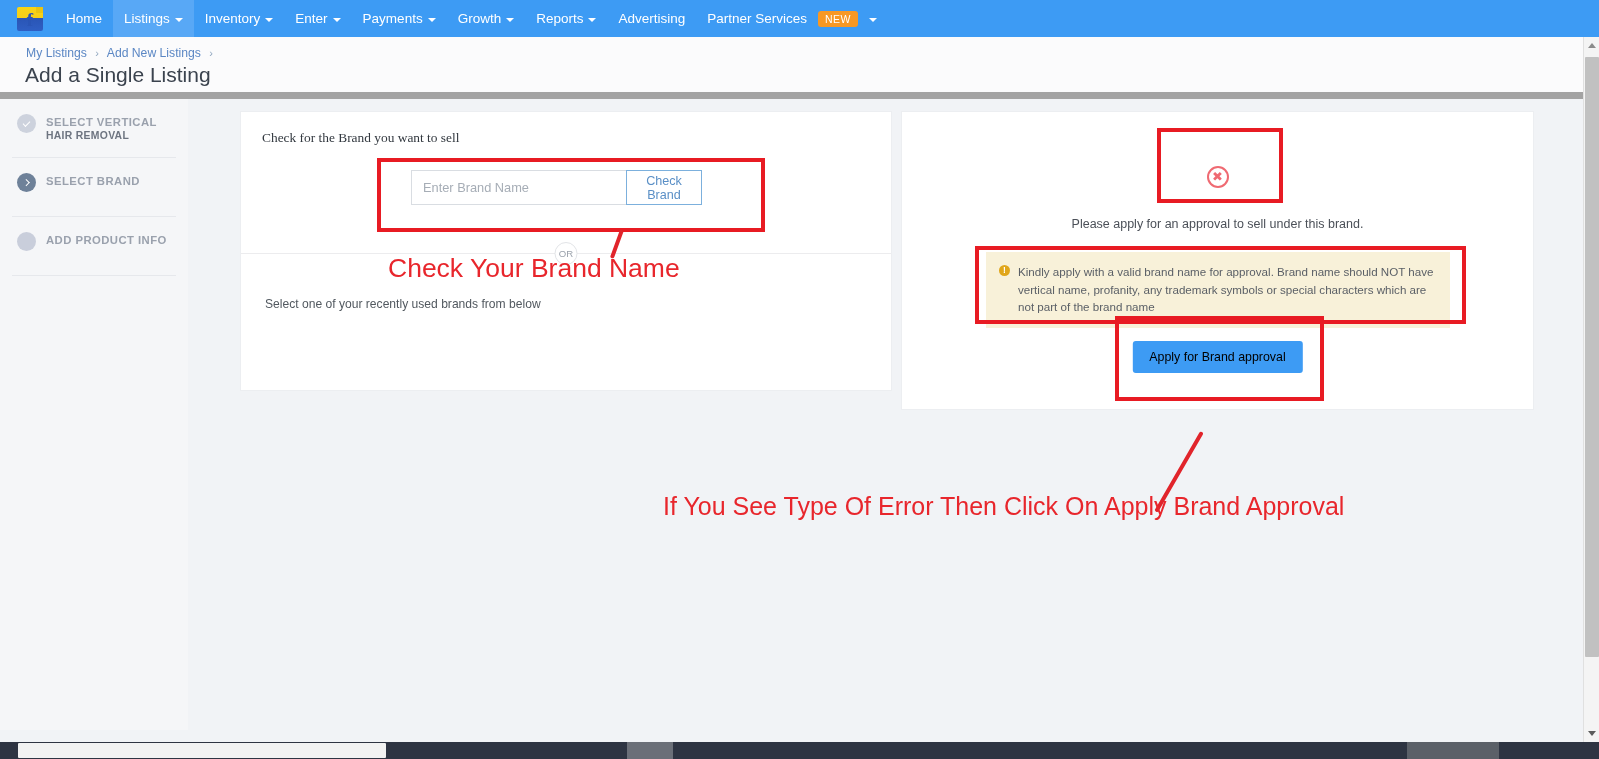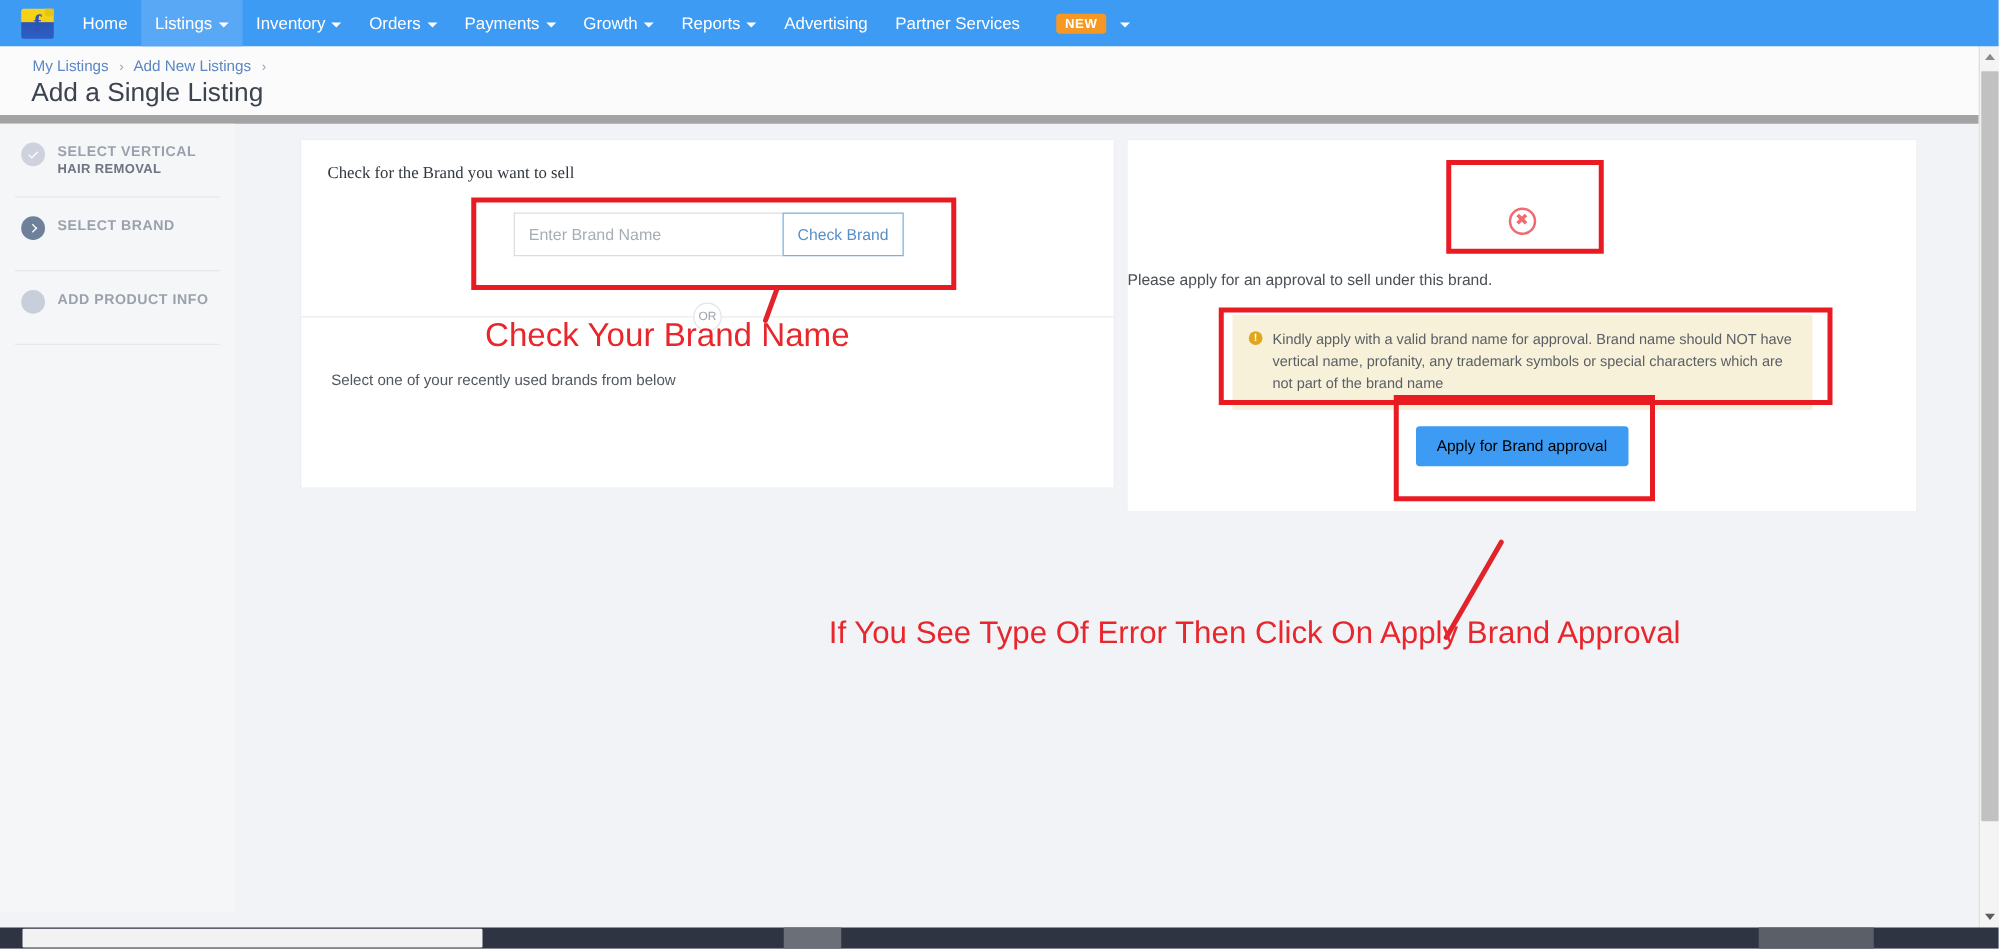--- a/index.html
+++ b/index.html
@@ -39,22 +39,22 @@
     height:37px; display:flex; align-items:center; gap:5px;
     padding:0 11px; font-size:13.5px; color:#ffffff; white-space:nowrap;
     cursor:pointer;
   }
   .navitem.active{ background:#58a8f6; }
   .caret{
     width:0;height:0;border-left:4px solid transparent;border-right:4px solid transparent;
     border-top:4px solid #ffffff; display:inline-block; margin-top:2px;
   }
   .newbadge{
-    background:#f79824; color:#fff; font-size:10.5px; font-weight:bold;
-    padding:2px 7px; border-radius:3px; letter-spacing:.5px; margin-left:24px;
+    background:#f79824; color:#fff; font-size:10.5px; font-weight:normal;
+    padding:2px 7px; border-radius:3px; letter-spacing:.5px; margin-left:6px;
   }
   #navright{ margin-left:auto; display:flex; align-items:center; padding-right:8px; }
   .bell{ position:relative; width:16px;height:16px; margin:0 12px; }
   .bell .body{
     position:absolute; left:2px; top:1px; width:12px;height:11px;
     border:1.6px solid #fff; border-bottom:none;
     border-radius:6px 6px 0 0;
   }
   .bell .lip{ position:absolute; left:0; top:11px; width:16px;height:1.7px;background:#fff;border-radius:1px;}
   .bell .clap{ position:absolute; left:6px; top:13px; width:4px;height:3px;background:#fff;border-radius:0 0 3px 3px;}
@@ -114,21 +114,21 @@
   }
   #lc-title{ position:absolute; left:21px; top:18px; font-size:13.4px; color:#32383f;font-family:Liberation Serif, serif; }
   #inputrow{ position:absolute; left:170px; top:58px; display:flex; }
   #brandinput{
     width:215px;height:35px;border:1px solid #d9dde2;border-right:none;
     padding:0 11px; font-size:12.8px; color:#333; outline:none;
     font-family:"Liberation Sans", sans-serif; background:#fff;
   }
   #brandinput::placeholder{ color:#a6adb6; }
   #checkbtn{
-    width:97px;height:35px;border:1px solid #7cb0dd;background:#fff;
+    width:76px;height:35px;border:1px solid #7cb0dd;background:#fff;
     color:#5a8fc6; font-size:12.6px; cursor:pointer;
     font-family:"Liberation Sans", sans-serif;
   }
   #divider{ position:absolute; left:0; top:141px; width:100%; height:1px; background:#ececee; }
   #orchip{
     position:absolute; left:50%; top:130px; transform:translateX(-50%);
     width:23px;height:23px;border-radius:50%;background:#fff;border:1px solid #e2e4e7;
     display:flex;align-items:center;justify-content:center;
     font-size:9.6px;color:#9aa1ab;
   }
@@ -141,21 +141,21 @@
   #errcircle{
     position:absolute; left:50%; top:54px; transform:translateX(-50%);
     width:22px;height:22px;border-radius:50%;border:2px solid #ef6a72;
     display:flex;align-items:center;justify-content:center;
   }
   #errcircle .x{
     color:#ef6a72; font-size:13px; line-height:1; font-weight:bold;
     font-family:"DejaVu Sans", sans-serif; margin-top:-1px;
   }
   #errmsg{
-    position:absolute; left:0; top:105px; width:100%; 
+    position:absolute; left:0; top:105px; width:100%; text-align:center;
     font-size:12.5px; color:#4b5058;
   }
   #warnbox{
     position:absolute; left:84px; top:140px; width:464px;
     background:#f8f1d9; padding:11px 14px 12px 13px;
     display:flex; gap:8px;
   }
   #warnicon{
     flex:none; width:11px;height:11px;border-radius:50%;background:#e0a61b;
     color:#fff; font-size:8.5px; line-height:11px; text-align:center; font-weight:bold;
@@ -224,21 +224,21 @@
   </div>
   <div class="navitem active">
     <span>Listings</span>
     <i class="caret"></i>
   </div>
   <div class="navitem">
     <span>Inventory</span>
     <i class="caret"></i>
   </div>
   <div class="navitem">
-    <span>Orders</span>
+    <span>Enter</span>
     <i class="caret"></i>
   </div>
   <div class="navitem">
     <span>Payments</span>
     <i class="caret"></i>
   </div>
   <div class="navitem">
     <span>Growth</span>
     <i class="caret"></i>
   </div>

